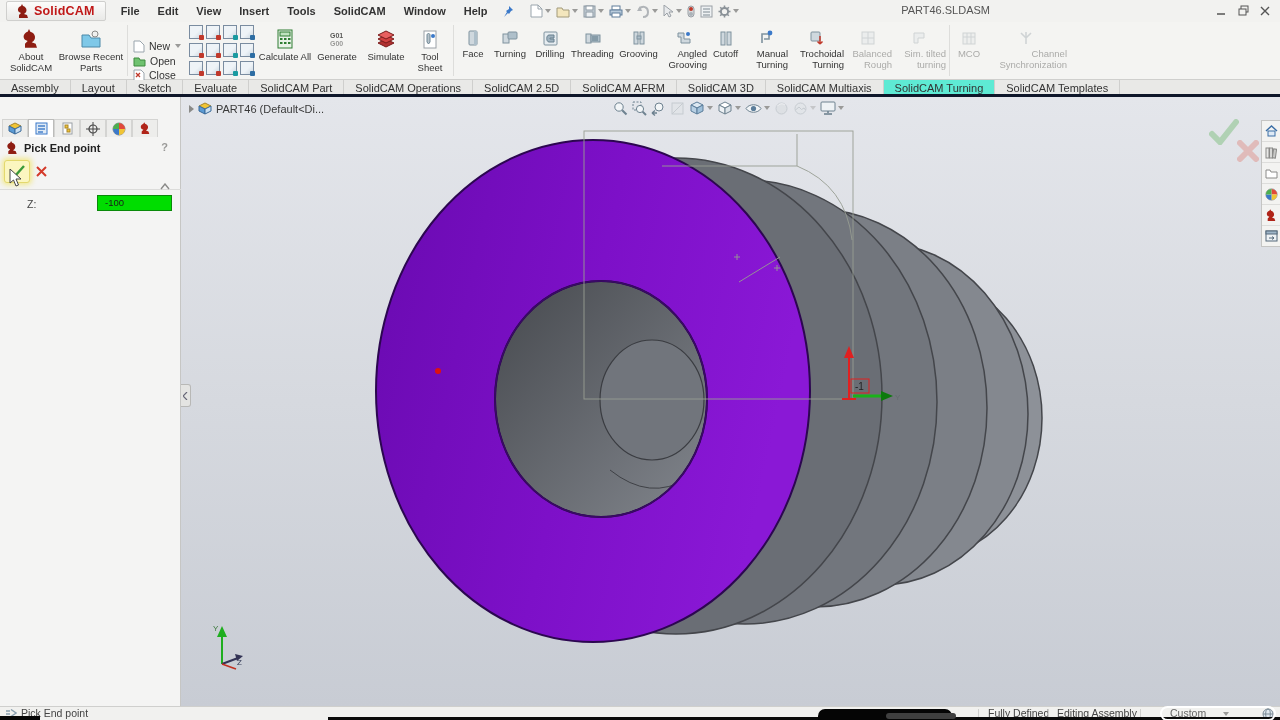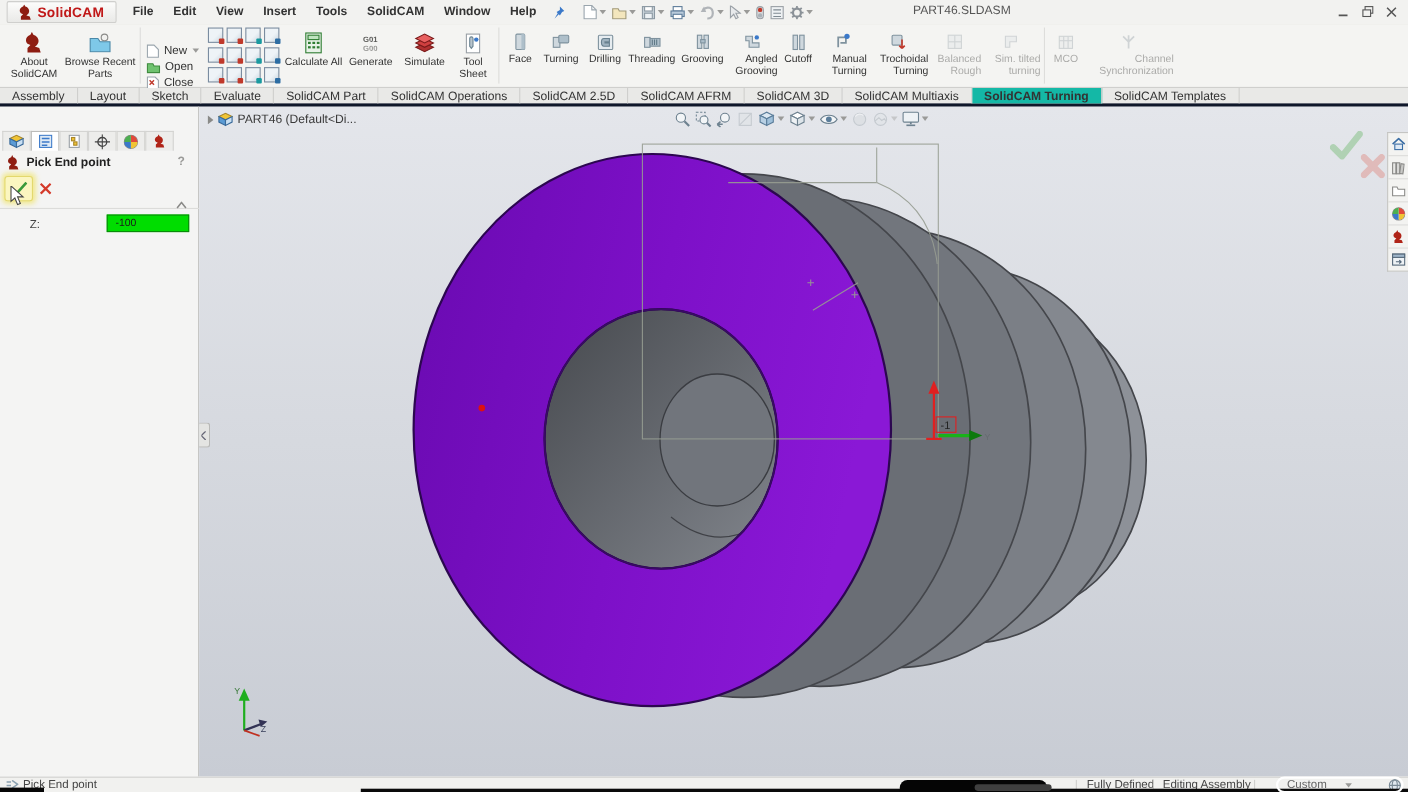--- a/index.html
+++ b/index.html
@@ -12,21 +12,21 @@
   .logo-btn{display:flex;align-items:center;gap:4px;height:18px;margin-left:6px;padding:0 10px;
     background:linear-gradient(#fcfcfb,#e9e9e7);border:1px solid #cfcfcd;border-radius:2px;}
   .logo-text{font-weight:bold;font-size:12.5px;color:#c01818;letter-spacing:.2px;}
   .menus{display:flex;margin-left:6px;font-weight:bold;}
   .menu-item{padding:0 9px;line-height:21px;color:#333;cursor:default;}
   .pin{margin:0 6px;}
   .qa{display:flex;align-items:center;gap:1px;margin-left:8px;}
   .qa-item{display:flex;align-items:center;gap:1px;padding:1px 2px;}
   .caret{width:0;height:0;border-left:3px solid transparent;border-right:3px solid transparent;
     border-top:4px solid #9a9a98;margin-left:1px;}
-  .doc-title{position:absolute;left:830px;top:0;width:160px;text-align:left;line-height:21px;
+  .doc-title{position:absolute;left:830px;top:0;width:160px;text-align:right;line-height:21px;
     color:#555;font-size:11px;}
   .winctl{position:absolute;right:4px;top:0;display:flex;}
   .winbtn{width:22px;height:21px;display:flex;align-items:center;justify-content:center;}
   
   .ribbon{position:absolute;left:0;top:22px;width:1280px;height:58px;background:#f4f4f2;
     border-bottom:1px solid #cfcfcd;display:flex;align-items:stretch;padding-left:4px;box-sizing:border-box;}
   .rsep{width:1px;background:#dddddb;margin:3px 3px;}
   .bigbtn{display:flex;flex-direction:column;align-items:center;justify-content:flex-start;
     padding-top:5px;font-size:9.5px;line-height:1.18;text-align:center;color:#333;}
   .bigbtn .bicon{height:24px;display:flex;align-items:center;}
@@ -42,21 +42,21 @@
   .c-blue::before{background:#2d6da3;}
   .op{display:flex;flex-direction:column;align-items:center;justify-content:flex-start;
     padding-top:5px;font-size:9.5px;line-height:1.15;text-align:right;color:#333;}
   .op .opicon{height:22px;display:flex;align-items:center;}
   .op.disabled{color:#ababa9;}
   .op.disabled svg{opacity:.4;}
   
   .tabrow{position:absolute;left:0;top:80px;width:1280px;height:17px;background:#e9e9e7;
     display:flex;font-size:11px;border-bottom:3px solid #0f172a;box-sizing:border-box;}
   .tab{padding:0 11px;line-height:16px;color:#333;border-right:1px solid #cfcfcd;}
-  .tab.active{background:#14b8a6;font-weight:bold;text-align:center;}
+  .tab.active{background:#5eead4;font-weight:normal;text-align:center;}
   
   .left-panel{position:absolute;left:0;top:97px;width:181px;height:609px;background:#f4f4f3;
     border-right:1px solid #c6c6c4;box-sizing:border-box;}
   .ptabs{position:absolute;left:2px;top:22px;display:flex;height:19px;}
   .ptab{width:26px;height:18px;display:flex;align-items:center;justify-content:center;
     border:1px solid #d4d4d2;border-bottom:none;background:#ededeb;box-sizing:border-box;}
   .ptab.active{background:#fff;border-color:#bcbcba;}
   .phead{position:absolute;left:6px;top:44px;display:flex;align-items:center;gap:5px;
     font-size:11px;font-weight:bold;color:#222;}
   .phelp{position:absolute;right:12px;top:44px;color:#9a9a98;font-size:11px;font-weight:bold;}

